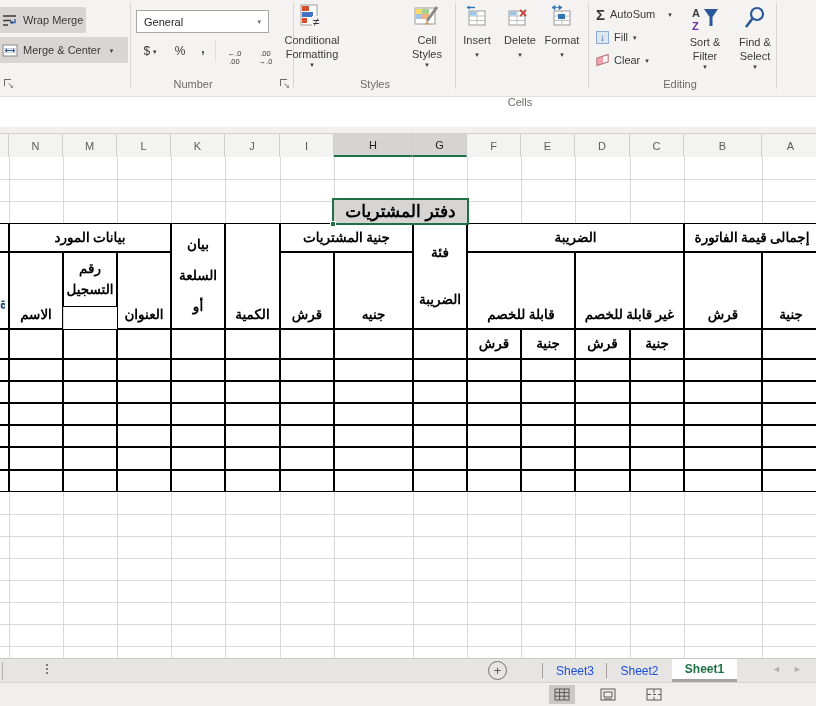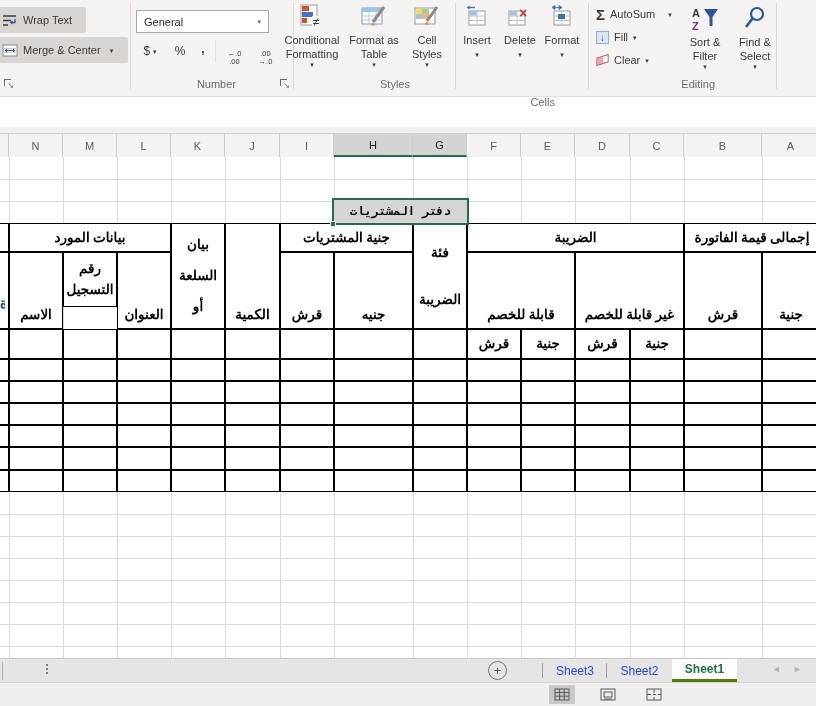--- a/index.html
+++ b/index.html
@@ -5,21 +5,21 @@
   * { margin:0; padding:0; box-sizing:border-box; }
   html,body { width:816px; height:706px; overflow:hidden; background:#fff;
     font-family:"Liberation Sans","DejaVu Sans",sans-serif; }
   #app { position:relative; width:816px; height:706px; overflow:hidden; background:#fff; }
   .abs { position:absolute; }
 
   
   #ribbon { position:absolute; left:0; top:0; width:816px; height:97px; background:#f4f3f1; border-bottom:1px solid #e3e1df; }
   .rtoggle { background:#d8d5d2; border-radius:2px; }
   .rbtn { display:flex; align-items:center; gap:5px; font-size:11px; color:#3b3a39; white-space:nowrap; }
-  .glabel { font-size:11px; color:#6d6b69; text-align:right; }
+  .glabel { font-size:11px; color:#6d6b69; text-align:center; }
   .vsep { width:1px; background:#d8d5d2; top:3px; height:86px; }
   .caret { font-size:7px; color:#3b3a39; line-height:1; }
   .combo { background:#fff; border:1px solid #a8a6a4; font-size:11px; color:#1f1e1d; display:flex; align-items:center; padding:0 7px; }
   .combo .caret { margin-left:auto; color:#6a6866; }
   .ml { white-space:pre-line; text-align:center; font-size:11px; color:#3b3a39; line-height:14px; }
   .flat { font-size:12px; color:#3b3a39; display:flex; align-items:center; justify-content:center; }
   .dec { font-size:7.5px; line-height:8px; color:#3b3a39; white-space:pre-line; text-align:center; }
   .launcher { width:11px; height:11px; }
   .launcher::before { content:""; position:absolute; left:1px; top:1px; width:6px; height:6px; border-left:1px solid #6d6b69; border-top:1px solid #6d6b69; }
   .launcher::after { content:"↘"; position:absolute; right:0; bottom:-1px; font-size:8px; color:#6d6b69; line-height:1; }
@@ -41,53 +41,53 @@
 
   
   #sheet { position:absolute; left:0; top:157px; width:816px; height:501px; background:#fff; overflow:hidden; }
   .gl { position:absolute; background:#d9d9d9; }
   .tcell { position:absolute; background:#fff; border:1px solid #000; display:flex; flex-direction:column; align-items:center; color:#000; font-family:"Liberation Serif","DejaVu Serif",serif; font-weight:bold; font-size:13.5px; }
   .tcell.vb { justify-content:flex-end; padding-bottom:5px; }
   .tcell.vc { justify-content:center; }
   .tcell.vd { justify-content:space-around; padding:5px 0; }
   .tcell span { white-space:pre-line; text-align:center; line-height:16px; direction:rtl; }
   #title-cell { position:absolute; left:332px; top:41px; width:137px; height:27px; background:#d6d5d4; border:2px solid #1e7145; display:flex; align-items:center; justify-content:center; z-index:5; }
-  #title-cell span { font-family:Liberation Mono, monospace; font-weight:bold; font-size:12px; color:#000; direction:rtl; }
+  #title-cell span { font-family:Liberation Sans, sans-serif; font-weight:bold; font-size:17px; color:#000; direction:rtl; }
   .fill-handle { position:absolute; left:-4px; bottom:-4px; width:6px; height:6px; background:#1e7145; border:1px solid #fff; }
   #cut-frag { position:absolute; left:0; top:138px; width:5px; height:22px; overflow:hidden; color:#1f4e79; font-family:"Liberation Serif",serif; font-weight:bold; font-size:14px; z-index:4; }
 
   
   #tabbar { position:absolute; left:0; top:658px; width:816px; height:24px; background:#e6e5e4; border-top:1px solid #c8c6c4; }
   .dots { position:absolute; left:46px; top:5px; width:3px; display:flex; flex-direction:column; gap:2px; }
   .dots i { width:2px; height:2px; background:#7f7d7b; }
   #add-sheet { position:absolute; left:488px; top:2px; width:19px; height:19px; border:1px solid #767472; border-radius:50%; color:#5a5856; font-size:13px; display:flex; align-items:center; justify-content:center; }
   .tabdiv { position:absolute; top:4px; width:1px; height:15px; background:#9f9d9b; }
   .sheettab { position:absolute; top:0; height:23px; display:flex; align-items:center; justify-content:center; font-size:12px; color:#1d4ed8; }
-  .sheettab.active { background:#fff; color:#1e7145; font-weight:bold; border-bottom:3px solid #4d7c0f; }
+  .sheettab.active { background:#fff; color:#1e7145; font-weight:bold; border-bottom:3px solid #a3a3a3; }
   .tabarrow { position:absolute; top:5px; font-size:9px; color:#b3b1af; }
 
   
   #statusbar { position:absolute; left:0; top:682px; width:816px; height:24px; background:#f0efee; border-top:1px solid #d6d4d2; }
   .viewbtn { position:absolute; top:2px; width:26px; height:19px; display:flex; align-items:center; justify-content:center; }
   .viewbtn.sel { background:#cbc9c7; }
 </style>
 </head>
 <body>
 
 <div id="app">
 
   <div id="ribbon">
 
     <div class="abs rbtn rtoggle" style="left:-10px;top:7px;width:96px;height:26px;padding-left:12px;">
       <svg width="16" height="14">
         <path d="M1 3h13M1 7.5h8M1 12h5" stroke="#3b3a39" stroke-width="1.3" fill="none"></path>
         <path d="M13 6v3.5h-4" stroke="#2b579a" stroke-width="1.3" fill="none"></path>
         <path d="M10.5 7.5 L7.5 9.5 L10.5 11.5 Z" fill="#2b579a"></path>
       </svg>
-      <span>Wrap Text</span>
+      <span>Wrap Merge</span>
     </div>
 
     <div class="abs rbtn rtoggle" style="left:-10px;top:37px;width:138px;height:26px;padding-left:12px;">
       <svg width="16" height="13">
         <rect x="1" y="1" width="14" height="11" fill="#fff" stroke="#8a8886"></rect>
         <path d="M1 4.5h14M1 8.5h14" stroke="#d0cecc" stroke-width="1"></path>
         <path d="M4 6.5h8" stroke="#2b579a" stroke-width="1.2"></path>
         <path d="M5 4.5 L2.5 6.5 L5 8.5 Z M11 4.5 L13.5 6.5 L11 8.5 Z" fill="#2b579a"></path>
       </svg>
       <span>Merge &amp; Center</span>
@@ -131,32 +131,20 @@
         <rect x="2" y="8" width="11" height="5" fill="#4472c4"></rect>
         <rect x="2" y="14" width="5" height="5" fill="#d6502c"></rect>
         <rect x="12" y="12" width="11" height="12" fill="#f4f3f1"></rect>
         <text x="13" y="22" font-size="12" fill="#3b3a39">≠</text>
       </svg>
       <span class="ml">Conditional
 Formatting</span>
       <span class="caret">▾</span>
     </div>
 
-    <div class="abs bigbtn" style="left:347px;top:4px;width:54px;">
-      <svg width="26" height="26" style="margin-bottom:3px;">
-        <rect x="1" y="4" width="20" height="16" fill="#fff" stroke="#7f9dbf"></rect>
-        <rect x="1" y="4" width="20" height="4" fill="#9dc3e6"></rect>
-        <path d="M1 12h20M1 16h20M8 8v12M15 8v12" stroke="#b7cbde" stroke-width="1"></path>
-        <path d="M23 3 L12 18" stroke="#8a8886" stroke-width="3"></path>
-        <path d="M12 18 l-2.5 3.5 5 0 Z" fill="#c99b6e"></path>
-      </svg>
-      <span class="ml">Format as
-Table</span>
-      <span class="caret">▾</span>
-    </div>
 
     <div class="abs bigbtn" style="left:404px;top:4px;width:46px;">
       <svg width="26" height="26" style="margin-bottom:3px;">
         <rect x="1" y="4" width="20" height="16" fill="#fff" stroke="#9b9997"></rect>
         <rect x="2" y="5" width="6" height="5" fill="#ffd966"></rect>
         <rect x="8" y="5" width="7" height="5" fill="#a9d18e"></rect>
         <rect x="2" y="10" width="6" height="5" fill="#9dc3e6"></rect>
         <rect x="8" y="10" width="7" height="5" fill="#f4b183"></rect>
         <path d="M23 3 L13 17" stroke="#8a8886" stroke-width="3"></path>
         <path d="M13 17 l-2.5 3.5 5 0 Z" fill="#c99b6e"></path>

